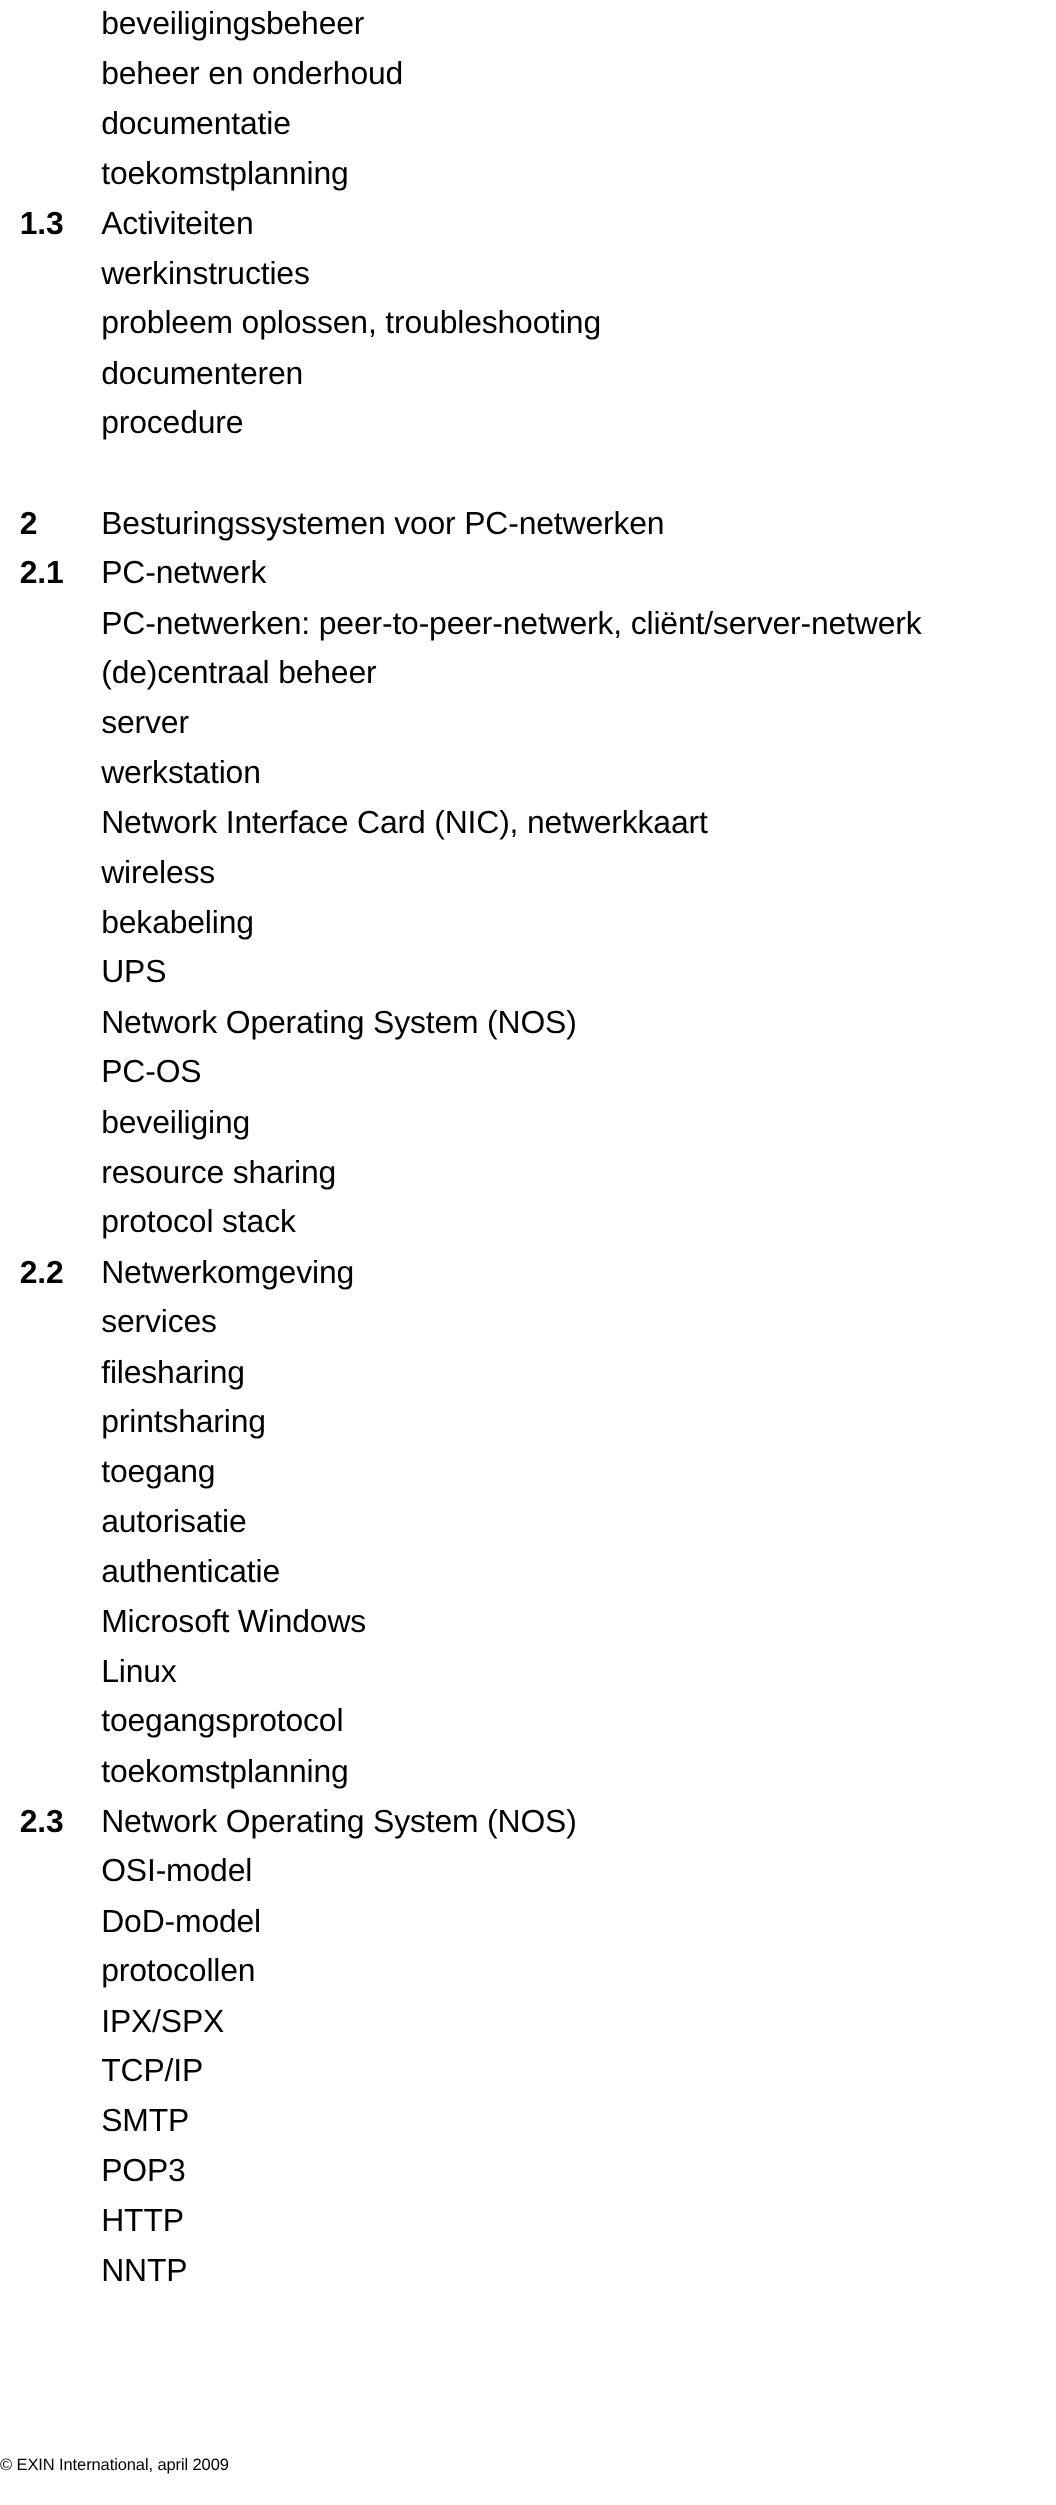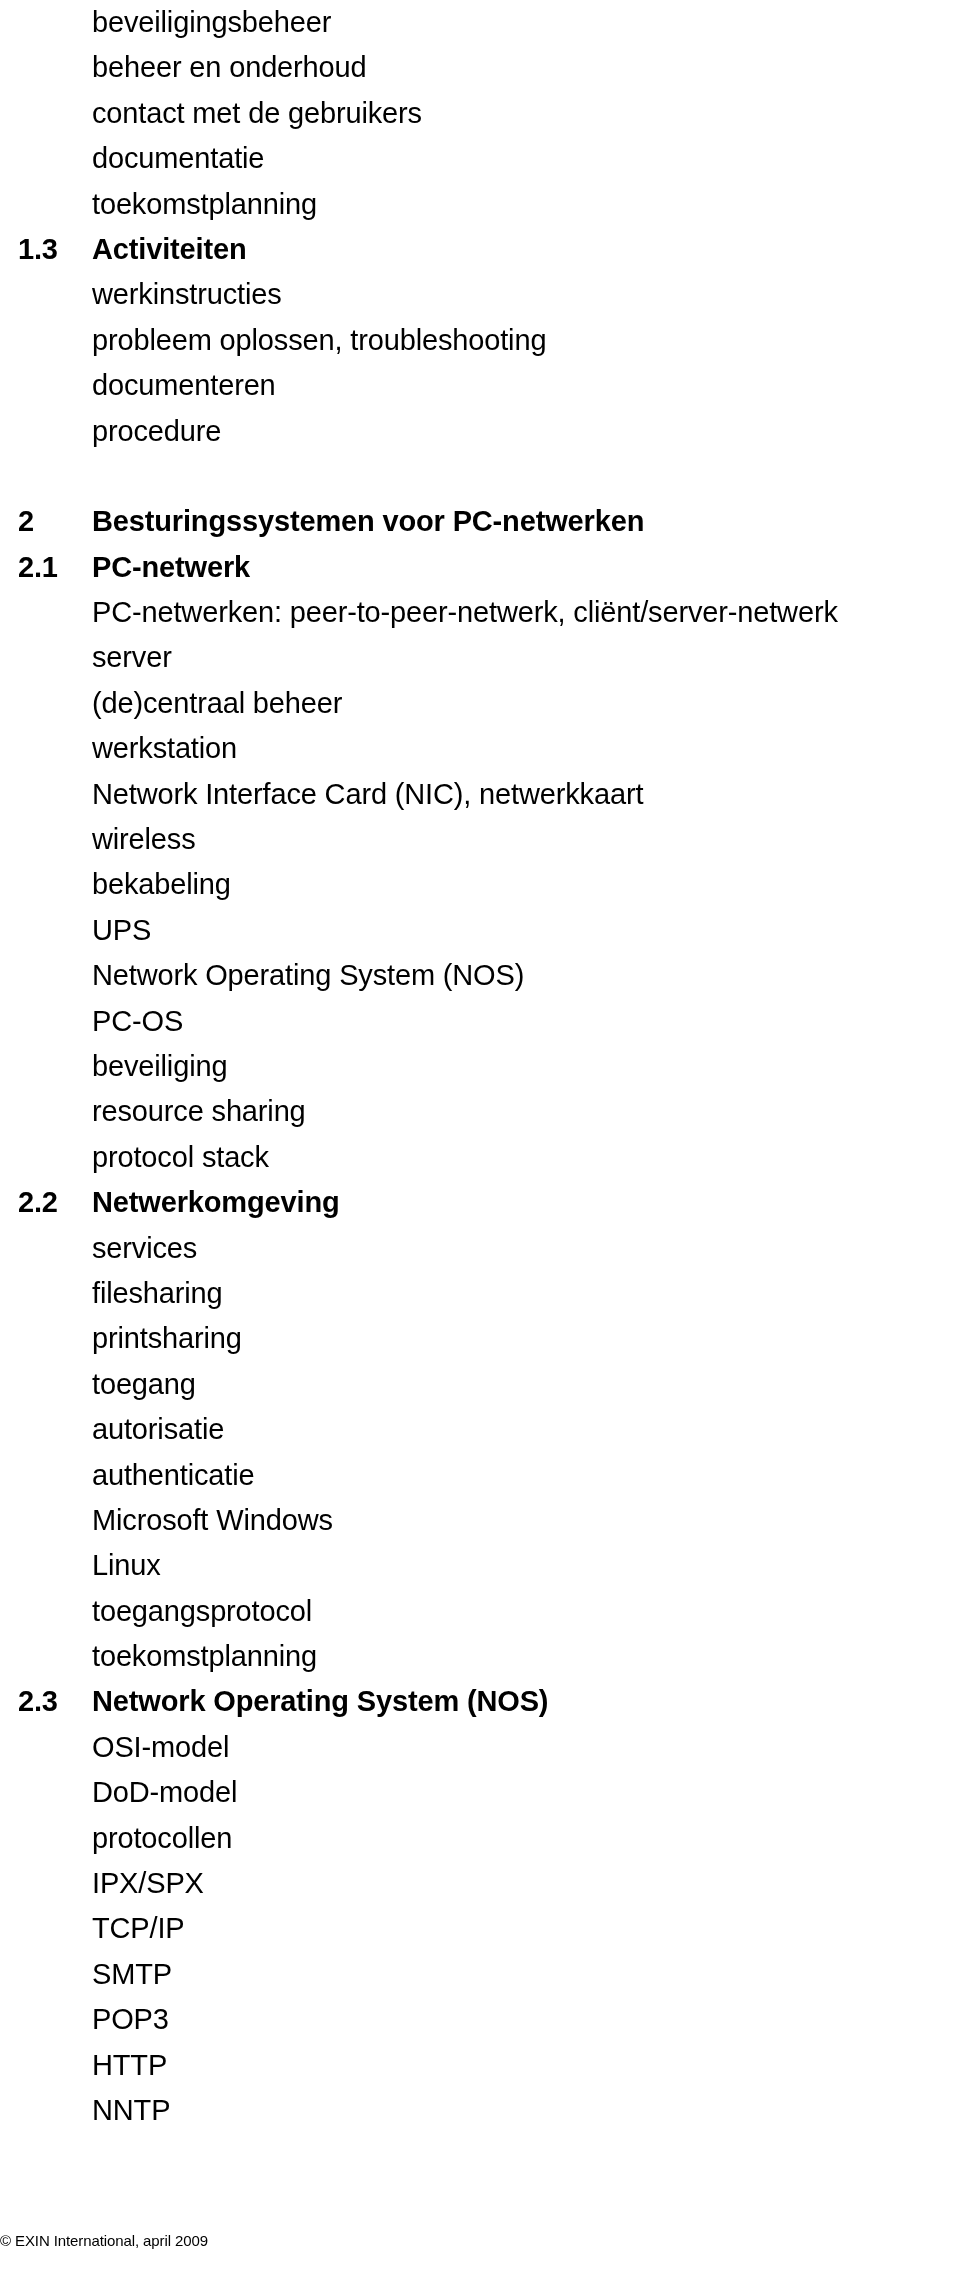--- a/index.html
+++ b/index.html
@@ -49,21 +49,21 @@
     letter-spacing: -0.2px;
   }
 
   .txt {
     flex: 1 1 auto;
     font-size: 29px;
     letter-spacing: -0.15px;
   }
 
   .row.heading .txt {
-    font-weight: bold;
+    font-weight: normal;
   }
 
   .row.spacer {
     height: 45.4px;
   }
 
   
   .footer {
     position: absolute;
     left: 0;
@@ -84,24 +84,20 @@
       <div class="row">
         <div class="num"></div>
         <div class="txt">beveiligingsbeheer</div>
       </div>
       <div class="row">
         <div class="num"></div>
         <div class="txt">beheer en onderhoud</div>
       </div>
       <div class="row">
         <div class="num"></div>
-        <div class="txt">contact met de gebruikers</div>
-      </div>
-      <div class="row">
-        <div class="num"></div>
         <div class="txt">documentatie</div>
       </div>
       <div class="row">
         <div class="num"></div>
         <div class="txt">toekomstplanning</div>
       </div>
       <div class="row heading">
         <div class="num">1.3</div>
         <div class="txt">Activiteiten</div>
       </div>
@@ -132,25 +128,25 @@
       <div class="row heading">
         <div class="num">2.1</div>
         <div class="txt">PC-netwerk</div>
       </div>
       <div class="row">
         <div class="num"></div>
         <div class="txt">PC-netwerken: peer-to-peer-netwerk, cliënt/server-netwerk</div>
       </div>
       <div class="row">
         <div class="num"></div>
+        <div class="txt">(de)centraal beheer</div>
+      </div>
+      <div class="row">
+        <div class="num"></div>
         <div class="txt">server</div>
-      </div>
-      <div class="row">
-        <div class="num"></div>
-        <div class="txt">(de)centraal beheer</div>
       </div>
       <div class="row">
         <div class="num"></div>
         <div class="txt">werkstation</div>
       </div>
       <div class="row">
         <div class="num"></div>
         <div class="txt">Network Interface Card (NIC), netwerkkaart</div>
       </div>
       <div class="row">

